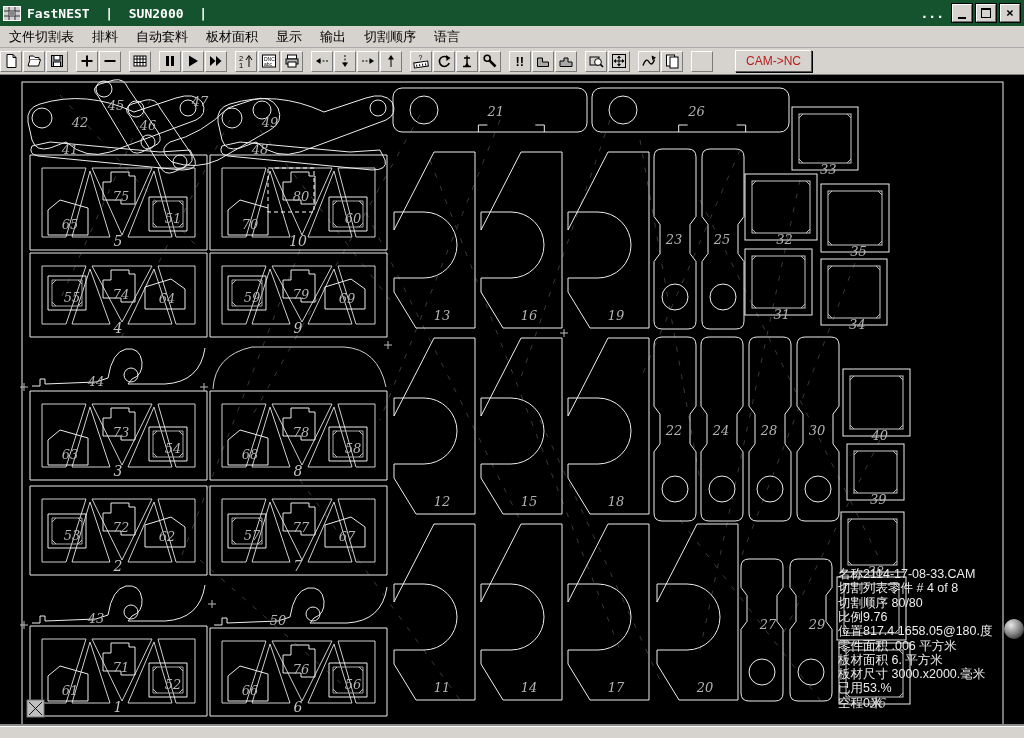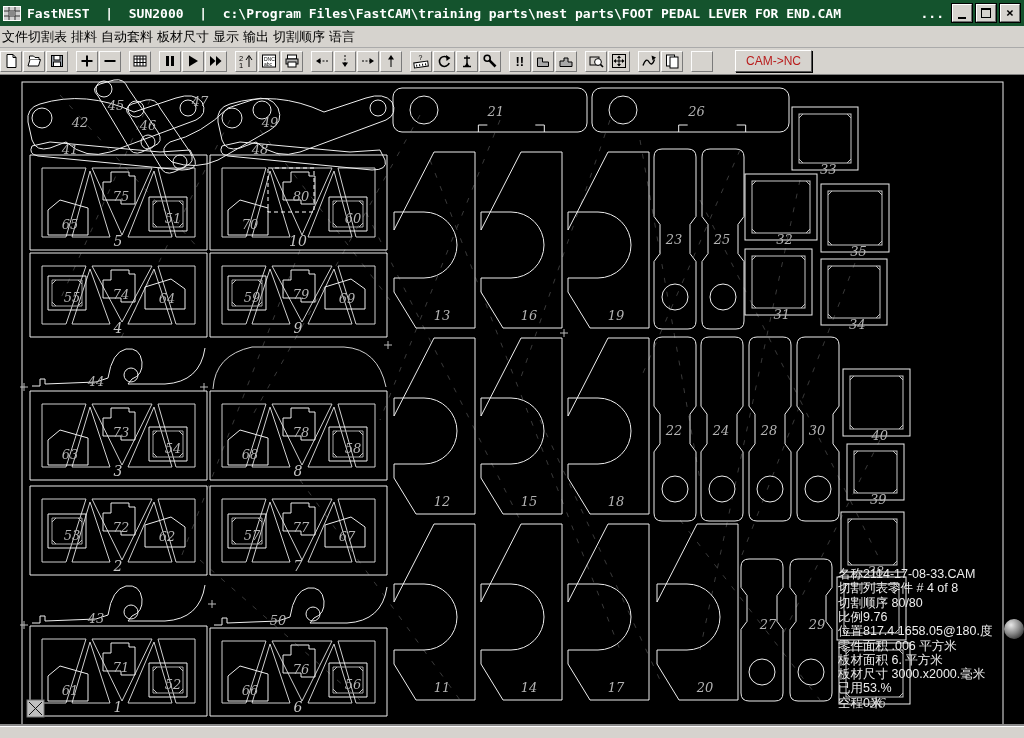--- a/index.html
+++ b/index.html
@@ -15,21 +15,21 @@
   .win-btn{width:18px;height:16px;background:#d6d3ce;border:1px solid;
            border-color:#fff #6d6d6d #6d6d6d #fff;box-shadow:0 0 0 1px #000;
            margin-right:4px;display:flex;align-items:center;justify-content:center;
            font-size:10px;color:#000;position:relative;}
   .glyph-min{width:8px;height:2px;background:#000;margin-top:9px;}
   .glyph-restore{width:8px;height:7px;border:1px solid #000;border-top-width:2px;background:#d6d3ce;}
   .glyph-close{font-size:13px;font-weight:bold;line-height:10px;}
   
   #menubar{position:absolute;left:0;top:26px;width:1024px;height:21px;background:#d6d3ce;
            display:flex;align-items:center;font-size:13px;color:#000;border-bottom:1px solid #aaa;}
-  .menu-item{padding:2px 2px;white-space:nowrap;font-family:Liberation Serif, serif;}
+  .menu-item{padding:2px 9px;white-space:nowrap;font-family:Liberation Serif, serif;}
   
   #toolbar{position:absolute;left:0;top:48px;width:1024px;height:26px;background:#d6d3ce;
            display:flex;align-items:center;border-bottom:1px solid #808080;}
   .tb-group{display:flex;margin-right:7px;}
   .tb-btn{width:22px;height:21px;margin-right:1px;background:#d6d3ce;border:1px solid;
           border-color:#fbfbfb #7a7a7a #7a7a7a #fbfbfb;display:flex;align-items:center;
           justify-content:center;box-sizing:border-box;}
   .tb-btn svg{width:16px;height:16px;}
   #camnc-btn{margin-left:14px;height:22px;padding:0 10px;background:#d6d3ce;border:1px solid;
              border-color:#fff #555 #555 #fff;box-shadow:1px 1px 0 #000;
@@ -52,38 +52,37 @@
   <div id="titlebar">
     <svg id="title-icon" viewBox="0 0 18 15">
       <rect x="0.5" y="0.5" width="17" height="14" fill="#cfcfcf" stroke="#fff"></rect>
       <path d="M1,5 h16 M1,10 h16 M6,1 v13 M12,1 v13" stroke="#333" stroke-width="1"></path>
       <rect x="6" y="5" width="6" height="5" fill="#888"></rect>
     </svg>
     <span class="tseg">FastNEST</span>
     <span class="tseg">  |  </span>
     <span class="tseg">SUN2000</span>
     <span class="tseg">  |  </span>
-    <span class="tseg">c:\Program Files\FastCAM\training parts\nest parts\FOOT PEDAL LEVER FOR END.CAM</span>
     <span id="title-dots">...</span>
     <div class="win-btn">
         <div class="glyph-min"></div>
       </div>
     <div class="win-btn">
         <div class="glyph-restore"></div>
       </div>
     <div class="win-btn">
         <span class="glyph-close">×</span>
       </div>
   </div>
 
   <div id="menubar">
       <div class="menu-item">文件切割表</div>
       <div class="menu-item">排料</div>
       <div class="menu-item">自动套料</div>
-      <div class="menu-item">板材尺寸</div>
+      <div class="menu-item">板材面积</div>
       <div class="menu-item">显示</div>
       <div class="menu-item">输出</div>
       <div class="menu-item">切割顺序</div>
       <div class="menu-item">语言</div>
     </div>
 
   <div id="toolbar">
       <div class="tb-group">
         <div class="tb-btn">
           <svg viewBox="0 0 16 16">

